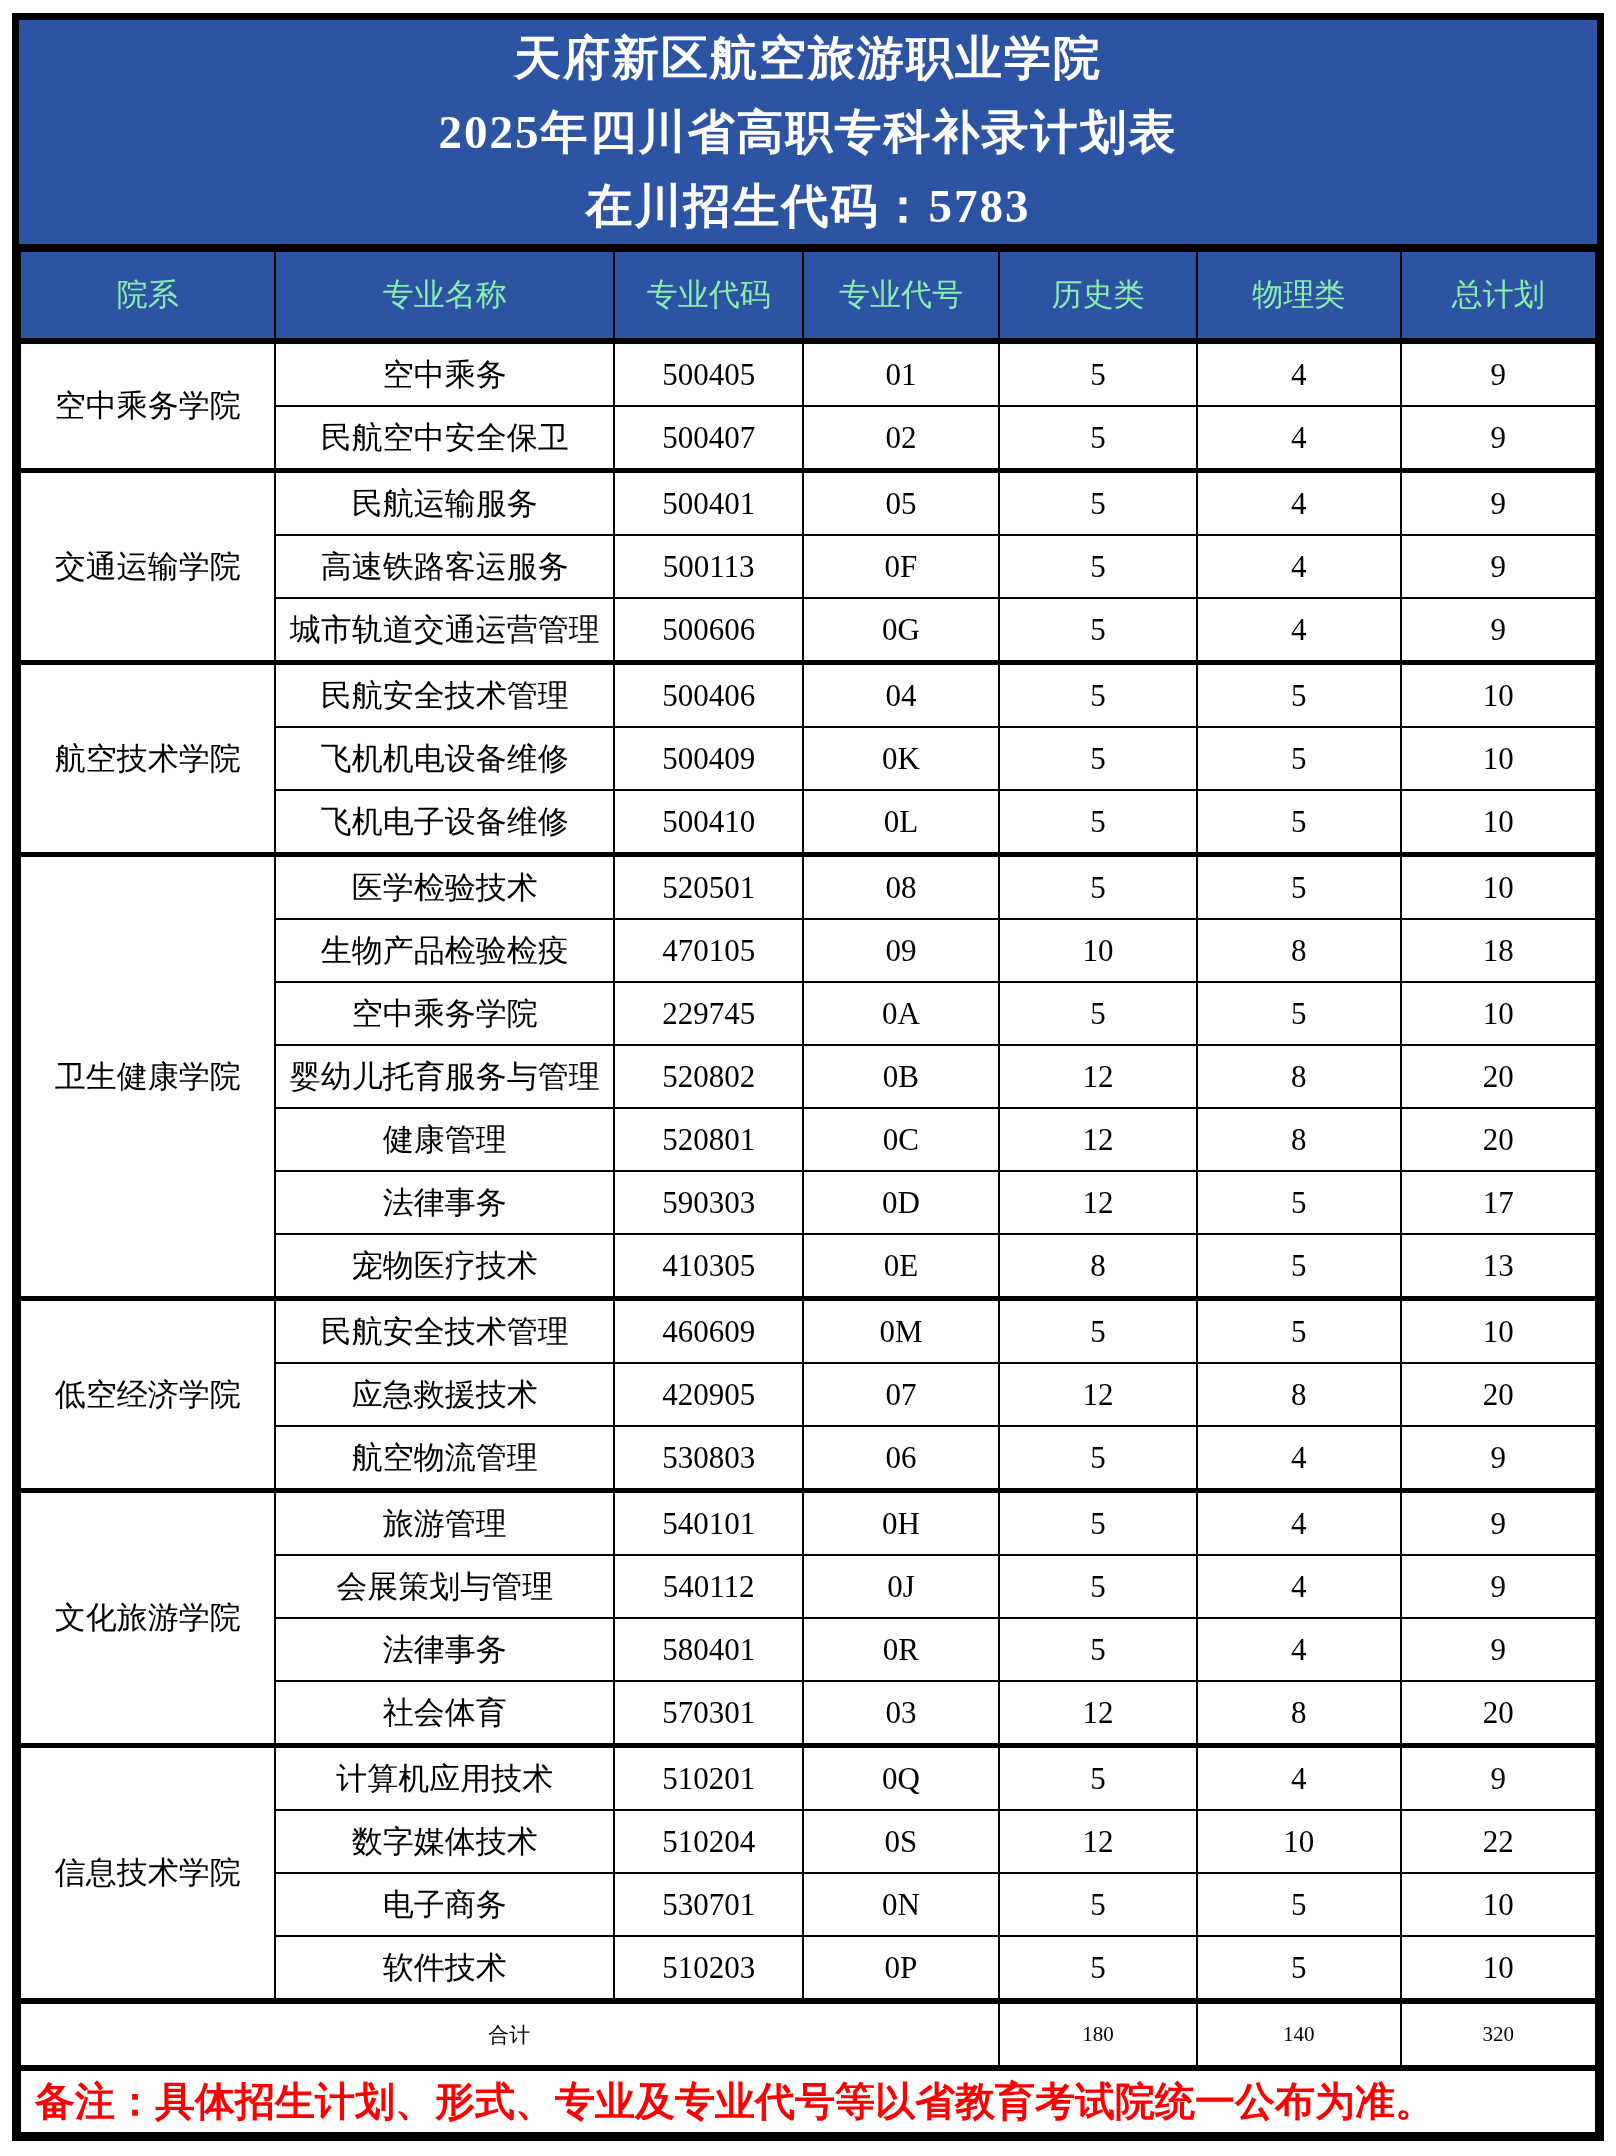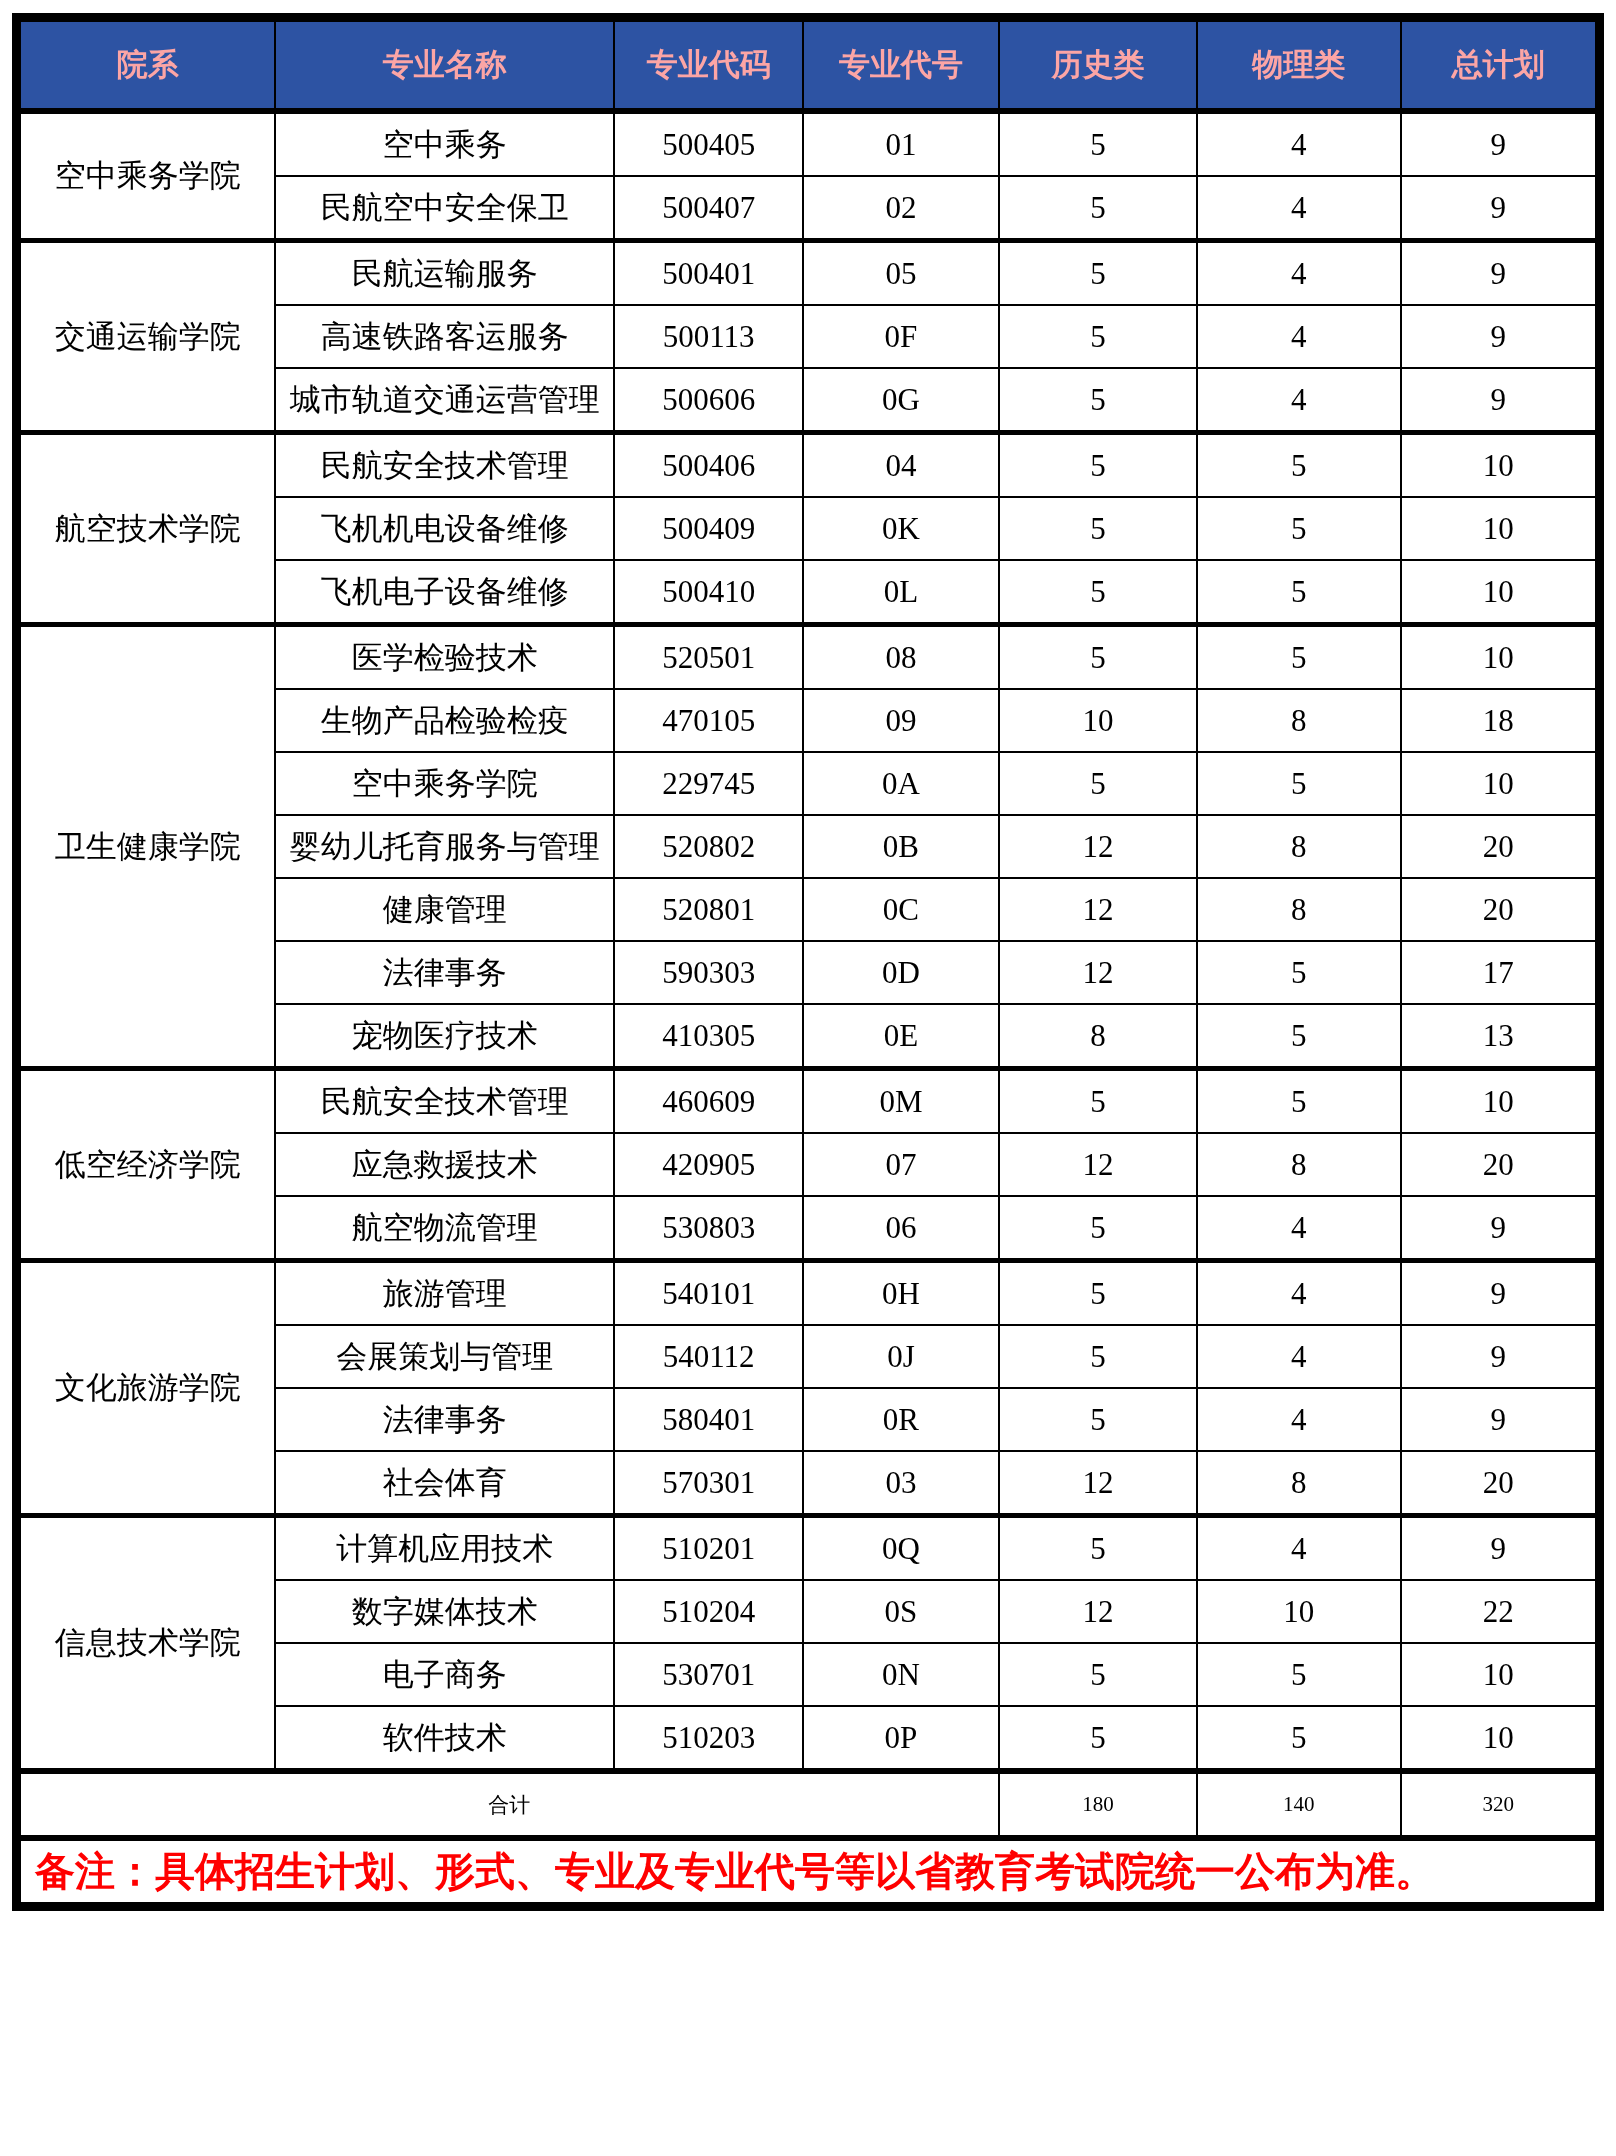--- a/index.html
+++ b/index.html
@@ -45,22 +45,22 @@
     text-align: center;
     vertical-align: middle;
     font-size: 31px;
     color: #000000;
     overflow: hidden;
     white-space: nowrap;
     padding: 0;
   }
   table.plan thead th {
     background: #2d53a3;
-    color: #fca5a5;
-    font-weight: bold;
+    color: #86efac;
+    font-weight: normal;
     height: 86px;
     border-bottom: 6px solid #000000;
   }
   table.plan tbody td { height: 61px; background: #ffffff; }
   table.plan tr.group-start td { border-top: 5px solid #000000; }
   .college-cell { font-size: 31px; }
   
   tr.summary-row td {
     height: 70px;
     border-top: 6px solid #000000;
@@ -75,20 +75,25 @@
     text-align: left;
     padding-left: 14px;
     font-size: 40px;
   }
 </style>
 </head>
 <body>
 
 <div class="frame">
 
+  <div class="title-block">
+    <div class="title-line">天府新区航空旅游职业学院</div>
+    <div class="title-line">2025年四川省高职专科补录计划表</div>
+    <div class="title-line">在川招生代码：5783</div>
+  </div>
 
   <table class="plan">
     <colgroup>
       <col style="width:16.2%">
       <col style="width:21.5%">
       <col style="width:12.0%">
       <col style="width:12.4%">
       <col style="width:12.6%">
       <col style="width:12.9%">
       <col style="width:12.4%">

